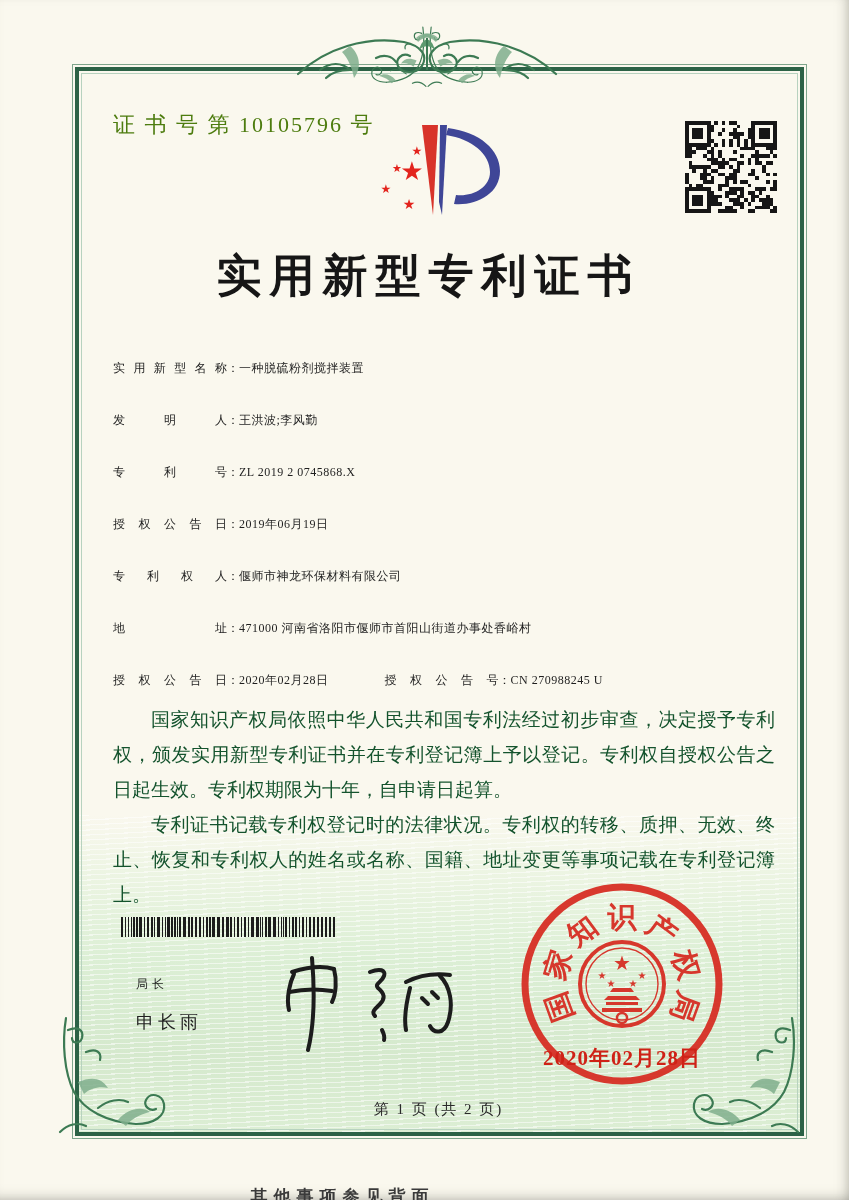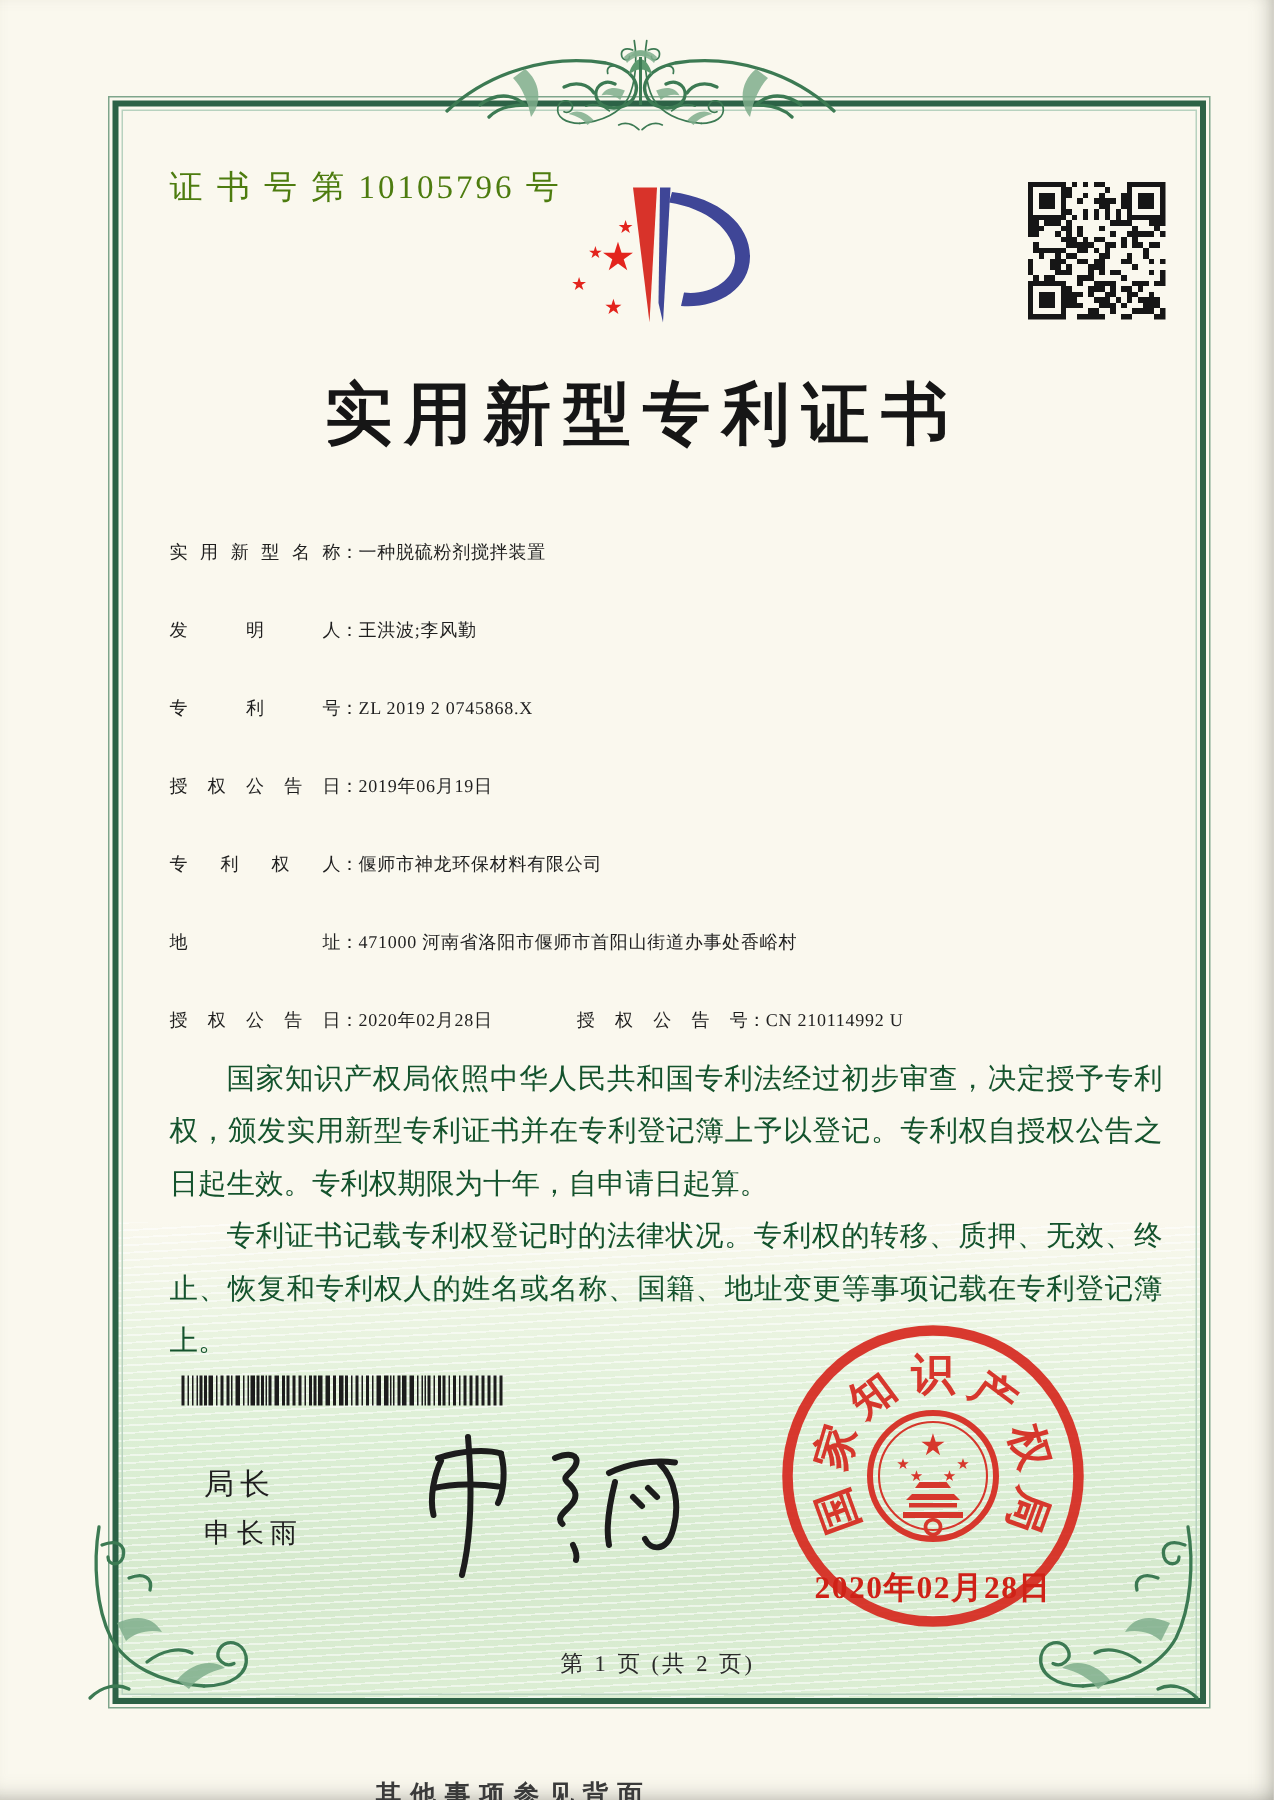--- a/index.html
+++ b/index.html
@@ -44,21 +44,21 @@
     vertical-align:bottom;
   }
   .colon{display:inline-block;}
   .fvalue{letter-spacing:.5px;}
   .pair2{margin-left:56px;}
   .paras{position:absolute;left:113px;top:702px;width:662px;}
   .paras p{margin:0;text-indent:2em;text-align:justify;font-size:19px;line-height:35px;color:#14532d;}
   .barcode{position:absolute;left:121px;top:917px;width:226px;height:20px;font-size:0;white-space:nowrap;}
   .barcode i{display:inline-block;height:20px;background:#1c1c1c;}
   .barcode em{display:inline-block;height:20px;}
-  .signer-title{position:absolute;left:136px;top:976px;font-size:20px;letter-spacing:4px;font-family:Liberation Mono, monospace;}
+  .signer-title{position:absolute;left:136px;top:976px;font-size:12px;letter-spacing:4px;font-family:Liberation Mono, monospace;}
   .signer-name{position:absolute;left:136px;top:1010px;font-size:18px;letter-spacing:4px;}
   .signature{position:absolute;left:258px;top:946px;}
   .seal{position:absolute;left:514px;top:880px;}
   .seal-date{
     position:absolute;left:509px;top:1044px;width:226px;text-align:center;
     font-size:21px;font-weight:600;color:#cf2217;letter-spacing:1px;
   }
   .page-num{
     position:absolute;left:72px;top:1100px;width:733px;text-align:center;
     font-size:15px;letter-spacing:2px;color:#2a2a2a;
@@ -365,21 +365,21 @@
     <div class="field-row">
       <span class="flabel">授权公告日</span><span class="colon">：</span><span class="fvalue">2019年06月19日</span>
     </div>
     <div class="field-row">
       <span class="flabel">专利权人</span><span class="colon">：</span><span class="fvalue">偃师市神龙环保材料有限公司</span>
     </div>
     <div class="field-row">
       <span class="flabel">地址</span><span class="colon">：</span><span class="fvalue">471000 河南省洛阳市偃师市首阳山街道办事处香峪村</span>
     </div>
     <div class="field-row">
-      <span class="flabel">授权公告日</span><span class="colon">：</span><span class="fvalue">2020年02月28日</span><span class="pair2"><span class="flabel">授权公告号</span><span class="colon">：</span><span class="fvalue">CN 210114992 U</span></span>
+      <span class="flabel">授权公告日</span><span class="colon">：</span><span class="fvalue">2020年02月28日</span><span class="pair2"><span class="flabel">授权公告号</span><span class="colon">：</span><span class="fvalue">CN 270988245 U</span></span>
     </div>
   </div>
 
   <div class="paras">
     <p>国家知识产权局依照中华人民共和国专利法经过初步审查，决定授予专利权，颁发实用新型专利证书并在专利登记簿上予以登记。专利权自授权公告之日起生效。专利权期限为十年，自申请日起算。</p>
     <p>专利证书记载专利权登记时的法律状况。专利权的转移、质押、无效、终止、恢复和专利权人的姓名或名称、国籍、地址变更等事项记载在专利登记簿上。</p>
   </div>
 
   <div class="barcode" id="barcode"><i style="width: 2px;"></i><em style="width: 2px;"></em><i style="width: 1px;"></i><em style="width: 2px;"></em><i style="width: 1px;"></i><em style="width: 2px;"></em><i style="width: 1px;"></i><em style="width: 1px;"></em><i style="width: 2px;"></i><em style="width: 1px;"></em><i style="width: 2px;"></i><em style="width: 1px;"></em><i style="width: 3px;"></i><em style="width: 2px;"></em><i style="width: 1px;"></i><em style="width: 2px;"></em><i style="width: 2px;"></i><em style="width: 2px;"></em><i style="width: 2px;"></i><em style="width: 1px;"></em><i style="width: 1px;"></i><em style="width: 2px;"></em><i style="width: 3px;"></i><em style="width: 2px;"></em><i style="width: 1px;"></i><em style="width: 2px;"></em><i style="width: 1px;"></i><em style="width: 1px;"></em><i style="width: 3px;"></i><em style="width: 1px;"></em><i style="width: 2px;"></i><em style="width: 1px;"></em><i style="width: 2px;"></i><em style="width: 1px;"></em><i style="width: 1px;"></i><em style="width: 1px;"></em><i style="width: 2px;"></i><em style="width: 2px;"></em><i style="width: 3px;"></i><em style="width: 2px;"></em><i style="width: 2px;"></i><em style="width: 1px;"></em><i style="width: 2px;"></i><em style="width: 2px;"></em><i style="width: 2px;"></i><em style="width: 2px;"></em><i style="width: 2px;"></i><em style="width: 2px;"></em><i style="width: 1px;"></i><em style="width: 2px;"></em><i style="width: 2px;"></i><em style="width: 1px;"></em><i style="width: 2px;"></i><em style="width: 1px;"></em><i style="width: 3px;"></i><em style="width: 2px;"></em><i style="width: 3px;"></i><em style="width: 2px;"></em><i style="width: 2px;"></i><em style="width: 2px;"></em><i style="width: 3px;"></i><em style="width: 1px;"></em><i style="width: 2px;"></i><em style="width: 2px;"></em><i style="width: 1px;"></i><em style="width: 2px;"></em><i style="width: 2px;"></i><em style="width: 2px;"></em><i style="width: 1px;"></i><em style="width: 2px;"></em><i style="width: 2px;"></i><em style="width: 2px;"></em><i style="width: 1px;"></i><em style="width: 2px;"></em><i style="width: 3px;"></i><em style="width: 2px;"></em><i style="width: 3px;"></i><em style="width: 1px;"></em><i style="width: 1px;"></i><em style="width: 1px;"></em><i style="width: 1px;"></i><em style="width: 2px;"></em><i style="width: 2px;"></i><em style="width: 1px;"></em><i style="width: 3px;"></i><em style="width: 2px;"></em><i style="width: 3px;"></i><em style="width: 2px;"></em><i style="width: 1px;"></i><em style="width: 2px;"></em><i style="width: 1px;"></i><em style="width: 1px;"></em><i style="width: 1px;"></i><em style="width: 1px;"></em><i style="width: 2px;"></i><em style="width: 2px;"></em><i style="width: 1px;"></i><em style="width: 2px;"></em><i style="width: 2px;"></i><em style="width: 1px;"></em><i style="width: 2px;"></i><em style="width: 2px;"></em><i style="width: 1px;"></i><em style="width: 2px;"></em><i style="width: 2px;"></i><em style="width: 2px;"></em><i style="width: 1px;"></i><em style="width: 2px;"></em><i style="width: 2px;"></i><em style="width: 2px;"></em><i style="width: 2px;"></i><em style="width: 2px;"></em><i style="width: 2px;"></i><em style="width: 2px;"></em><i style="width: 2px;"></i><em style="width: 2px;"></em><i style="width: 2px;"></i><em style="width: 2px;"></em><i style="width: 2px;"></i><em style="width: 2px;"></em><i style="width: 2px;"></i><em style="width: 2px;"></em></div>
 

